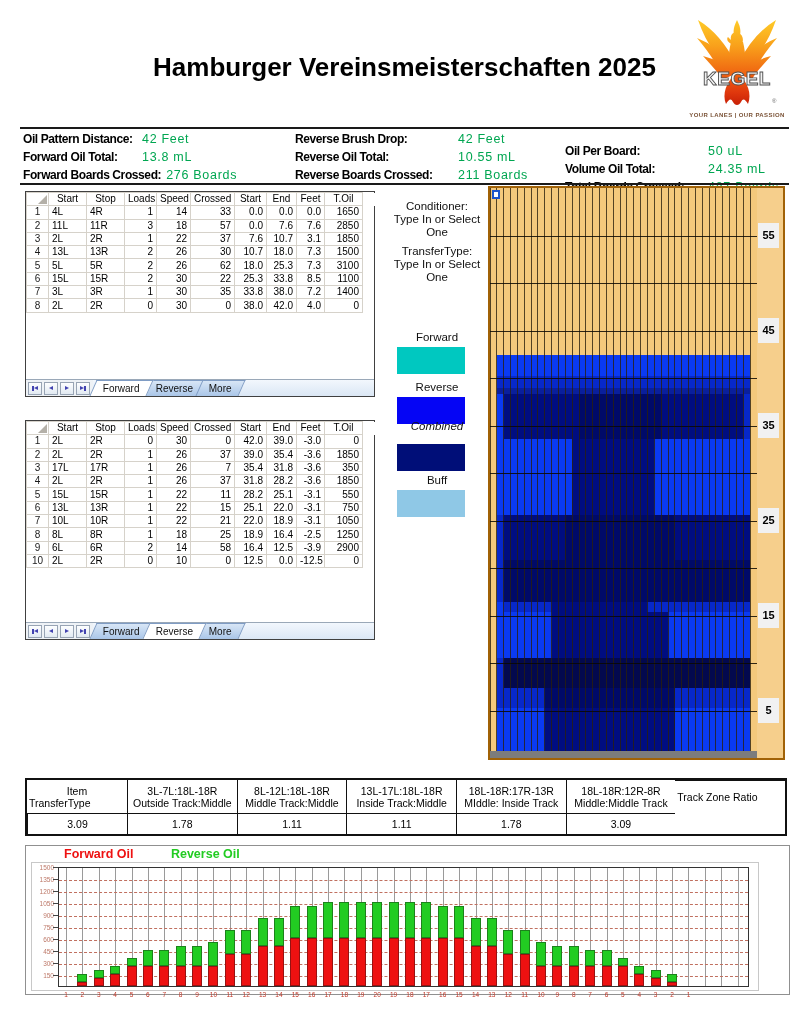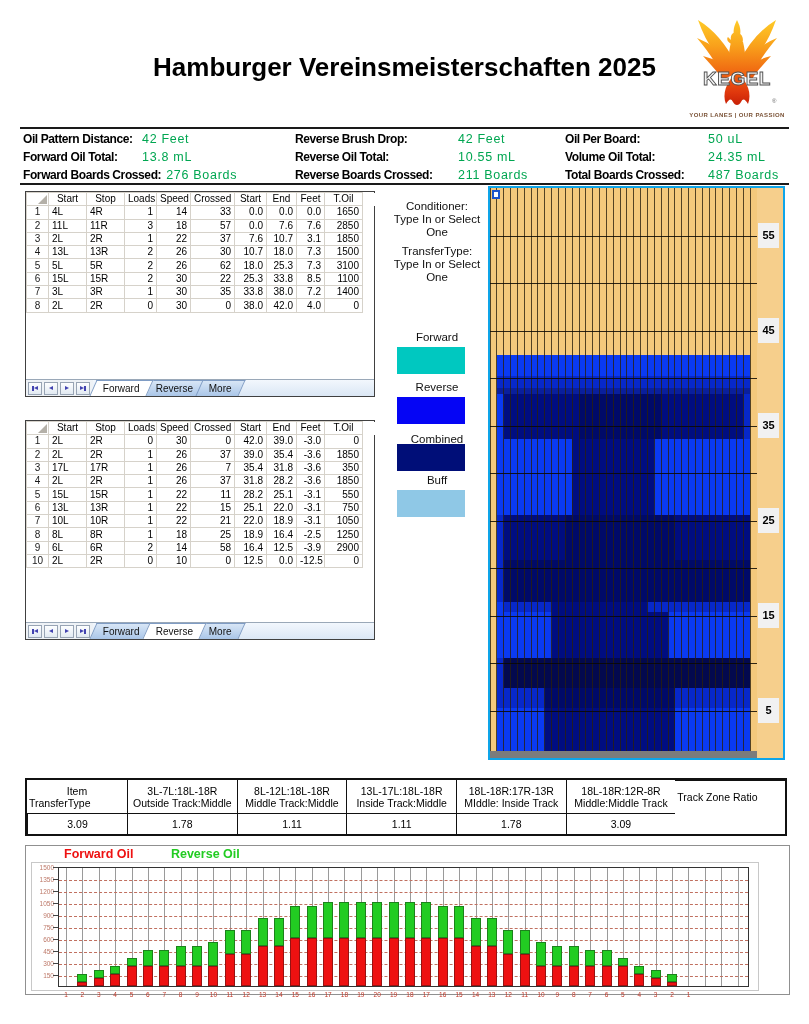--- a/index.html
+++ b/index.html
@@ -8,21 +8,21 @@
   .logo{position:absolute;left:695px;top:14px;width:84px;height:112px;}
   .tagline{position:absolute;left:-6px;top:98px;width:96px;text-align:center;font-size:6px;font-weight:bold;color:#7a5236;letter-spacing:0.4px;}
   .hr{position:absolute;left:20px;width:769px;height:0;border-top:2px solid #1a1a1a;}
   .hr1{top:127px;}
   .hr2{top:183px;}
   .stat{position:absolute;font-size:12px;white-space:nowrap;}
   .stat .sl{font-weight:bold;color:#000;display:inline-block;letter-spacing:-0.4px;margin-right:5px;}
   .stat .sv{color:#00A651;font-size:12.5px;letter-spacing:0.7px;}
   .stat.c0{left:23px;} .stat.c0 .sl{min-width:114px;}
   .stat.c1{left:295px;} .stat.c1 .sl{min-width:158px;}
-  .stat.c2{left:565px;} .stat.c2 .sl{min-width:138px;}
+  .stat.c2{left:565px;} .stat.c2 .sl{min-width:138px;margin-top:12px;}
   .stat.r0{top:132px;} .stat.r1{top:150px;} .stat.r2{top:168px;}
   
   .sheet{position:absolute;left:25px;width:350px;background:#fff;border:1px solid #404040;box-sizing:border-box;}
   table.grid{border-collapse:collapse;table-layout:fixed;width:350px;font-size:10px;color:#000;}
   table.grid th,table.grid td{border:1px solid #d6d2ca;height:13.3px;line-height:12px;padding:0 3px;overflow:hidden;box-sizing:border-box;}
   table.grid th{font-weight:normal;text-align:center;background:#fff;position:relative;}
   table.grid th.corner{background:#fff;}
   table.grid th.corner i{position:absolute;right:1px;bottom:1px;width:0;height:0;border-bottom:9px solid #b4b0a8;border-left:9px solid transparent;}
   table.grid td.rn{text-align:center;color:#1a1a1a;}
   table.grid td.l{text-align:left;}
@@ -37,21 +37,21 @@
   .bar{width:1.5px;height:5px;background:#4343b0;}
   .tabs{display:flex;align-items:stretch;margin-left:4px;}
   .tab{position:relative;transform:skewX(-24deg);background:linear-gradient(#d8e6f6,#aac6e8);border:1px solid #7f9cc4;border-bottom:none;padding:0 9px;margin-left:-4px;display:flex;align-items:center;}
   .tab span{display:inline-block;transform:skewX(24deg);font-size:10px;color:#111;}
   .tab.active{background:#fff;z-index:3;}
   
   .note{position:absolute;left:383px;width:108px;text-align:center;font-size:11.5px;line-height:13px;color:#111;}
   .legend-label{position:absolute;left:383px;width:108px;text-align:center;font-size:11.5px;color:#111;}
   .swatch{position:absolute;left:397px;width:68px;height:27px;}
   
-  .lane{position:absolute;left:488px;top:186px;width:297px;height:574px;border:2px solid #0ea5e9;box-sizing:border-box;background:#F6CF8C;}
+  .lane{position:absolute;left:488px;top:186px;width:297px;height:574px;border:2px solid #a16207;box-sizing:border-box;background:#F6CF8C;}
   .lane-boards{position:absolute;left:0;top:0;width:267px;height:570px;background:#F4C97C;}
   .gapov{position:absolute;top:0;width:1px;height:100%;background:rgba(42,32,12,0.8);}
   .hline{position:absolute;left:0;width:267px;height:1.2px;background:rgba(10,8,2,0.85);}
   .gray-strip{position:absolute;left:0;width:267px;height:7px;background:#7c7c7c;bottom:0;}
   .corner-icon{position:absolute;left:2px;top:2px;width:8px;height:9px;background:#fff;border:2px solid #1d55cc;box-sizing:border-box;}
   .ruler{position:absolute;left:267px;top:0;width:26px;height:570px;background:#F6CF8C;}
   .rlabel{position:absolute;left:1px;width:21px;height:25px;background:#f1f1f1;color:#000;font-size:11px;font-weight:bold;text-align:center;line-height:25px;}
   
   .ratio{position:absolute;left:25px;top:778px;width:762px;height:58px;border:2px solid #111;box-sizing:border-box;display:grid;grid-template-columns:100px repeat(6,1fr);grid-template-rows:33px 21px;font-size:10.5px;color:#000;background:#fff;}
   .ratio .cell{border-left:1px solid #111;border-top:1px solid #111;display:flex;flex-direction:column;justify-content:center;text-align:center;padding:0 2px;}
@@ -498,21 +498,21 @@
   </div>
   <div class="note" style="top:245px;text-align:center;">
     <div>TransferType:</div>
     <div>Type In or Select One</div>
   </div>
 
   <div class="legend-label" style="top:331px;">Forward</div>
   <div class="swatch" style="top: 347px; background: rgb(0, 200, 192);"></div>
   <div class="legend-label" style="top:381px;">Reverse</div>
   <div class="swatch" style="top: 397px; background: rgb(5, 5, 245);"></div>
-  <div class="legend-label" style="top:433px;">Combined</div>
+  <div class="legend-label" style="top:420px;font-style:italic;">Combined</div>
   <div class="swatch" style="top: 444px; background: rgb(0, 14, 120);"></div>
   <div class="legend-label" style="top:474px;">Buff</div>
   <div class="swatch" style="top: 490px; background: rgb(143, 200, 230);"></div>
 
   <div class="lane">
     <div class="lane-boards" id="lane-boards">
         <div style="position: absolute; left: 6.84615px; width: 253.308px; top: 167.2px; height: 21.7px; background: rgb(10, 58, 242);"></div>
         <div style="position: absolute; left: 6.84615px; width: 253.308px; top: 188.1px; height: 12.2px; background: rgb(7, 40, 202);"></div>
         <div style="position: absolute; left: 6.84615px; width: 253.308px; top: 199.5px; height: 7.45px; background: rgb(10, 31, 156);"></div>
         <div style="position: absolute; left: 6.84615px; width: 253.308px; top: 206.15px; height: 45.45px; background: rgb(0, 13, 128);"></div>

